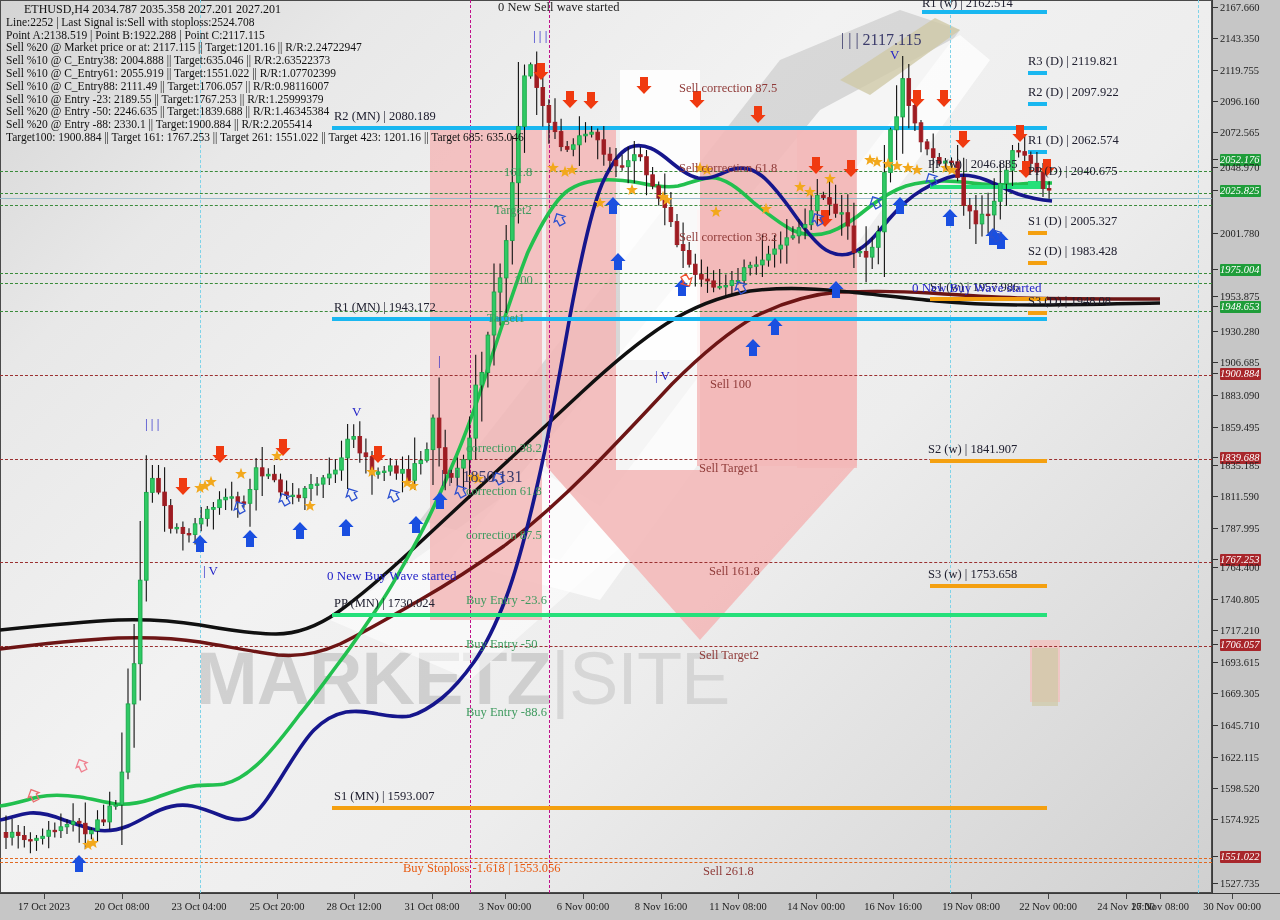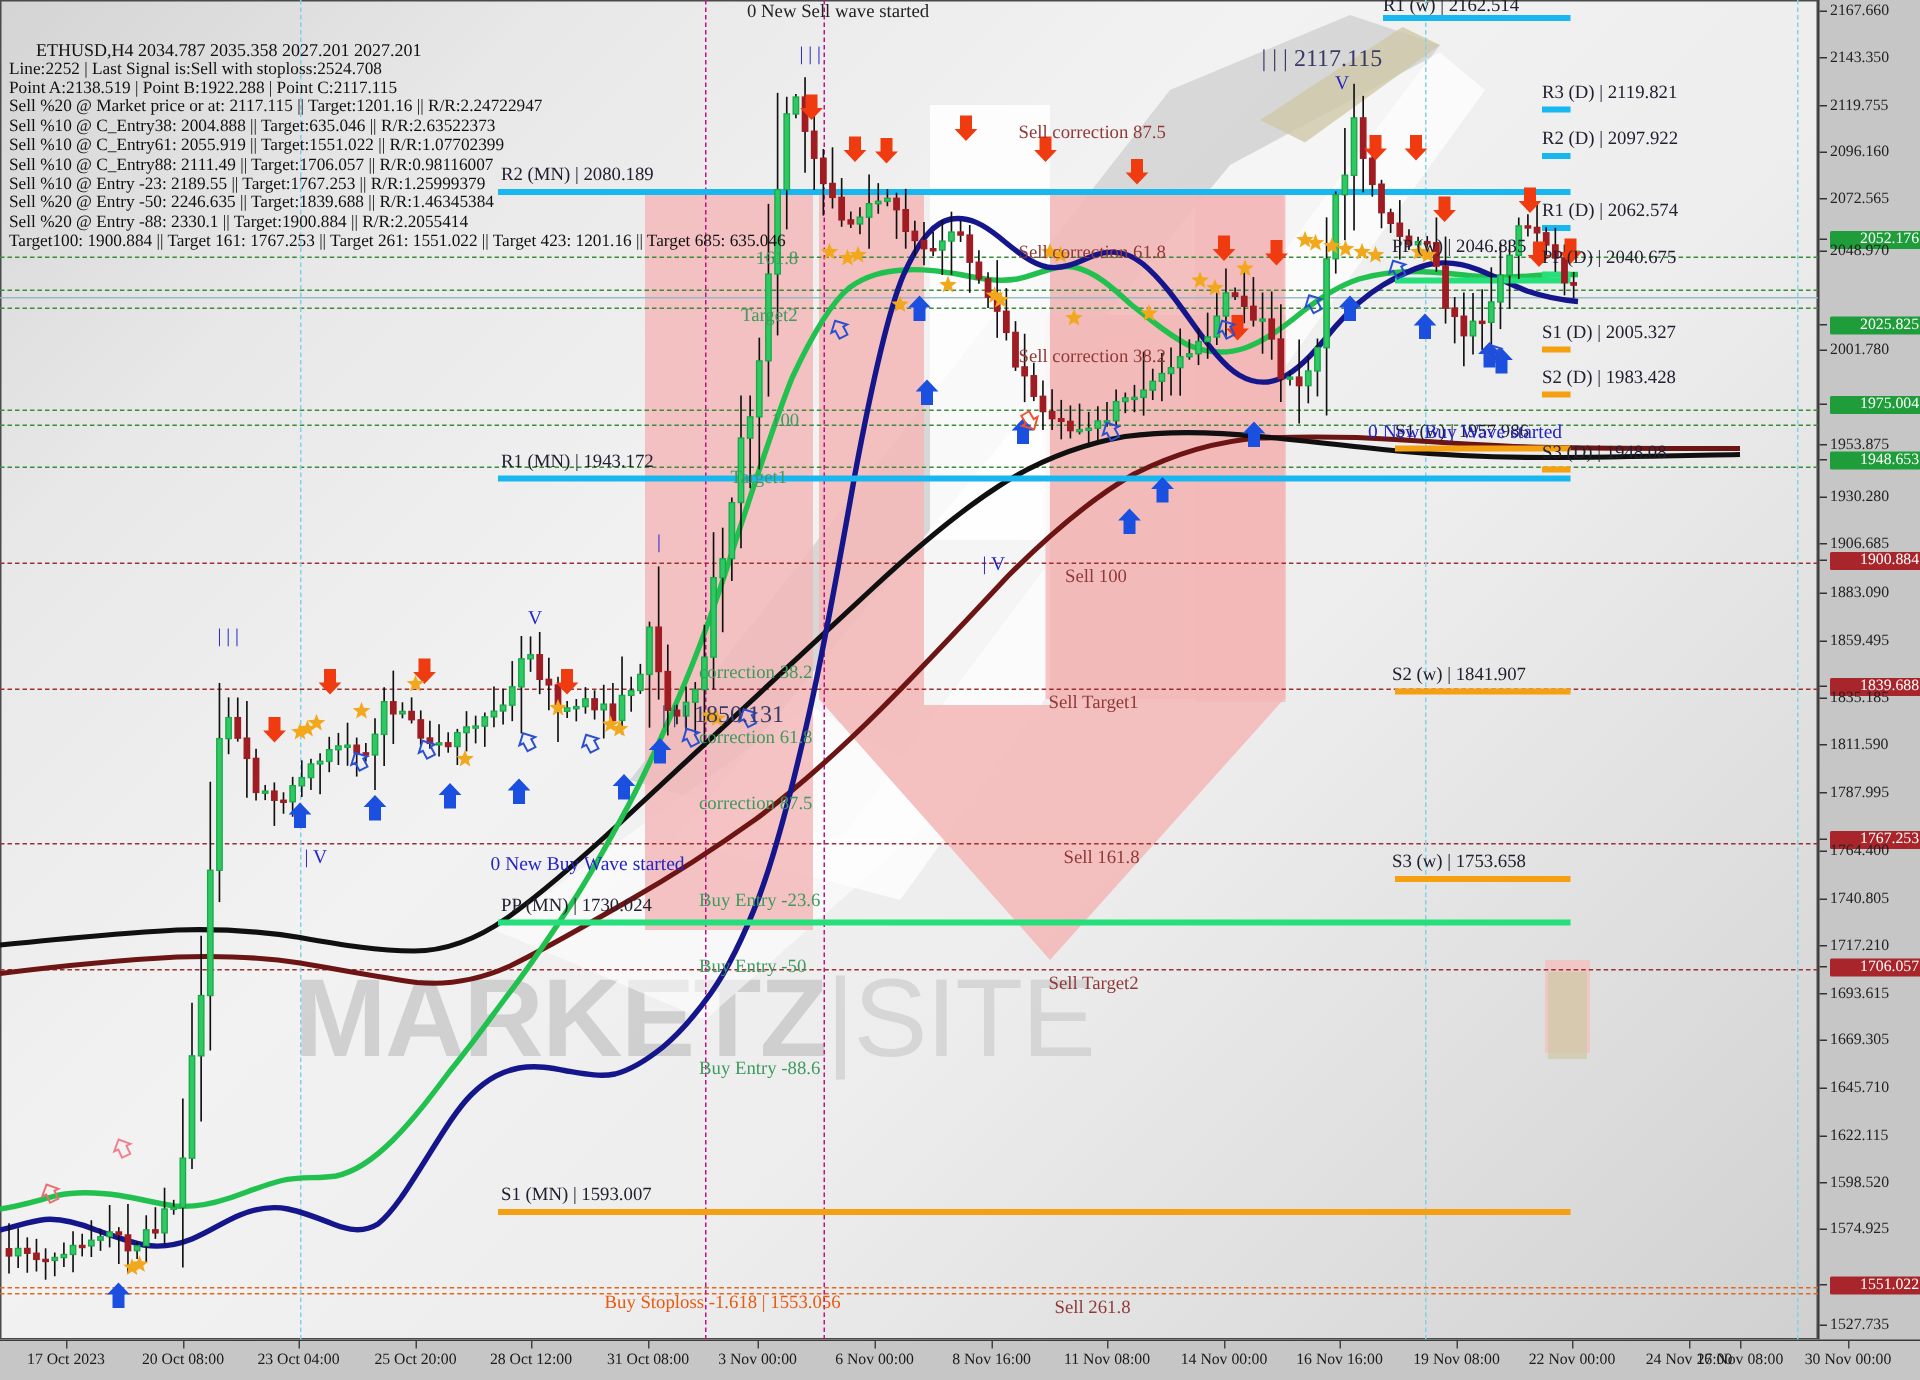--- a/index.html
+++ b/index.html
@@ -12,34 +12,34 @@
         overflow:hidden;border-right:1px solid #555;}
   #plotframe{position:absolute;inset:0;border:1px solid #4a4a4a;pointer-events:none;}
 
   
   #pricescale{position:absolute;left:1212px;top:0;width:68px;height:893px;background:#c6c6c6;
               border-left:1px solid #3a3a3a;}
   .ptick{position:absolute;left:0;width:68px;height:12px;font-size:10.5px;color:#222;
          font-family:"Liberation Serif",serif;white-space:nowrap;}
   .ptick .tk{position:absolute;left:0;top:5px;width:5px;height:1px;background:#333;}
   .ptick .pv{position:absolute;left:7px;top:0;}
-  .ptick.hl .pv{padding:0 2px 1px 20px;color:#fff;border-radius:1px;font-family:"Liberation Serif",serif;}
+  .ptick.hl .pv{padding:0 2px 1px 0;color:#fff;border-radius:1px;font-family:"Liberation Serif",serif;font-style:italic;}
   .ptick.green .pv{background:#1f9d3a;}
   .ptick.red .pv{background:#a8262b;}
 
   
   #timescale{position:absolute;left:0;top:893px;width:1280px;height:27px;background:#c6c6c6;
              border-top:1px solid #3a3a3a;}
   .ttick{position:absolute;top:7px;font-size:10.5px;color:#1a1a1a;
          font-family:"Liberation Serif",serif;white-space:nowrap;transform:translateX(-50%);}
   .tmark{position:absolute;top:0;width:1px;height:5px;background:#444;}
 
   
   #hdr{position:absolute;left:6px;top:3px;z-index:40;font-family:"Liberation Serif",serif;
-       font-size:11.5px;color:#111;line-height:12.8px;white-space:nowrap;margin-top:24px;}
+       font-size:11.5px;color:#111;line-height:12.8px;white-space:nowrap;}
   #hdr .sym{padding-left:18px;font-size:12px;}
 
   
   .lvl{position:absolute;height:4px;z-index:12;}
   .lvl.cyan{background:#19b7f0;}
   .lvl.orange{background:#f4a010;}
   .lvl.lgreen{background:#25e07a;}
   .lvl-lab{position:absolute;z-index:20;font-family:"Liberation Serif",serif;font-size:12.5px;
            color:#202030;white-space:nowrap;}
 
@@ -743,21 +743,21 @@
         <span class="pv">2072.565</span>
       </div>
       <div class="ptick hl green" style="top: 154px;">
         <span class="tk"></span>
         <span class="pv">2052.176</span>
       </div>
       <div class="ptick" style="top: 162px;">
         <span class="tk"></span>
         <span class="pv">2048.970</span>
       </div>
-      <div class="ptick hl green" style="top: 211px;">
+      <div class="ptick hl green" style="top: 185px;">
         <span class="tk"></span>
         <span class="pv">2025.825</span>
       </div>
       <div class="ptick" style="top: 228px;">
         <span class="tk"></span>
         <span class="pv">2001.780</span>
       </div>
       <div class="ptick hl green" style="top: 264px; text-align: right;">
         <span class="tk"></span>
         <span class="pv">1975.004</span>

